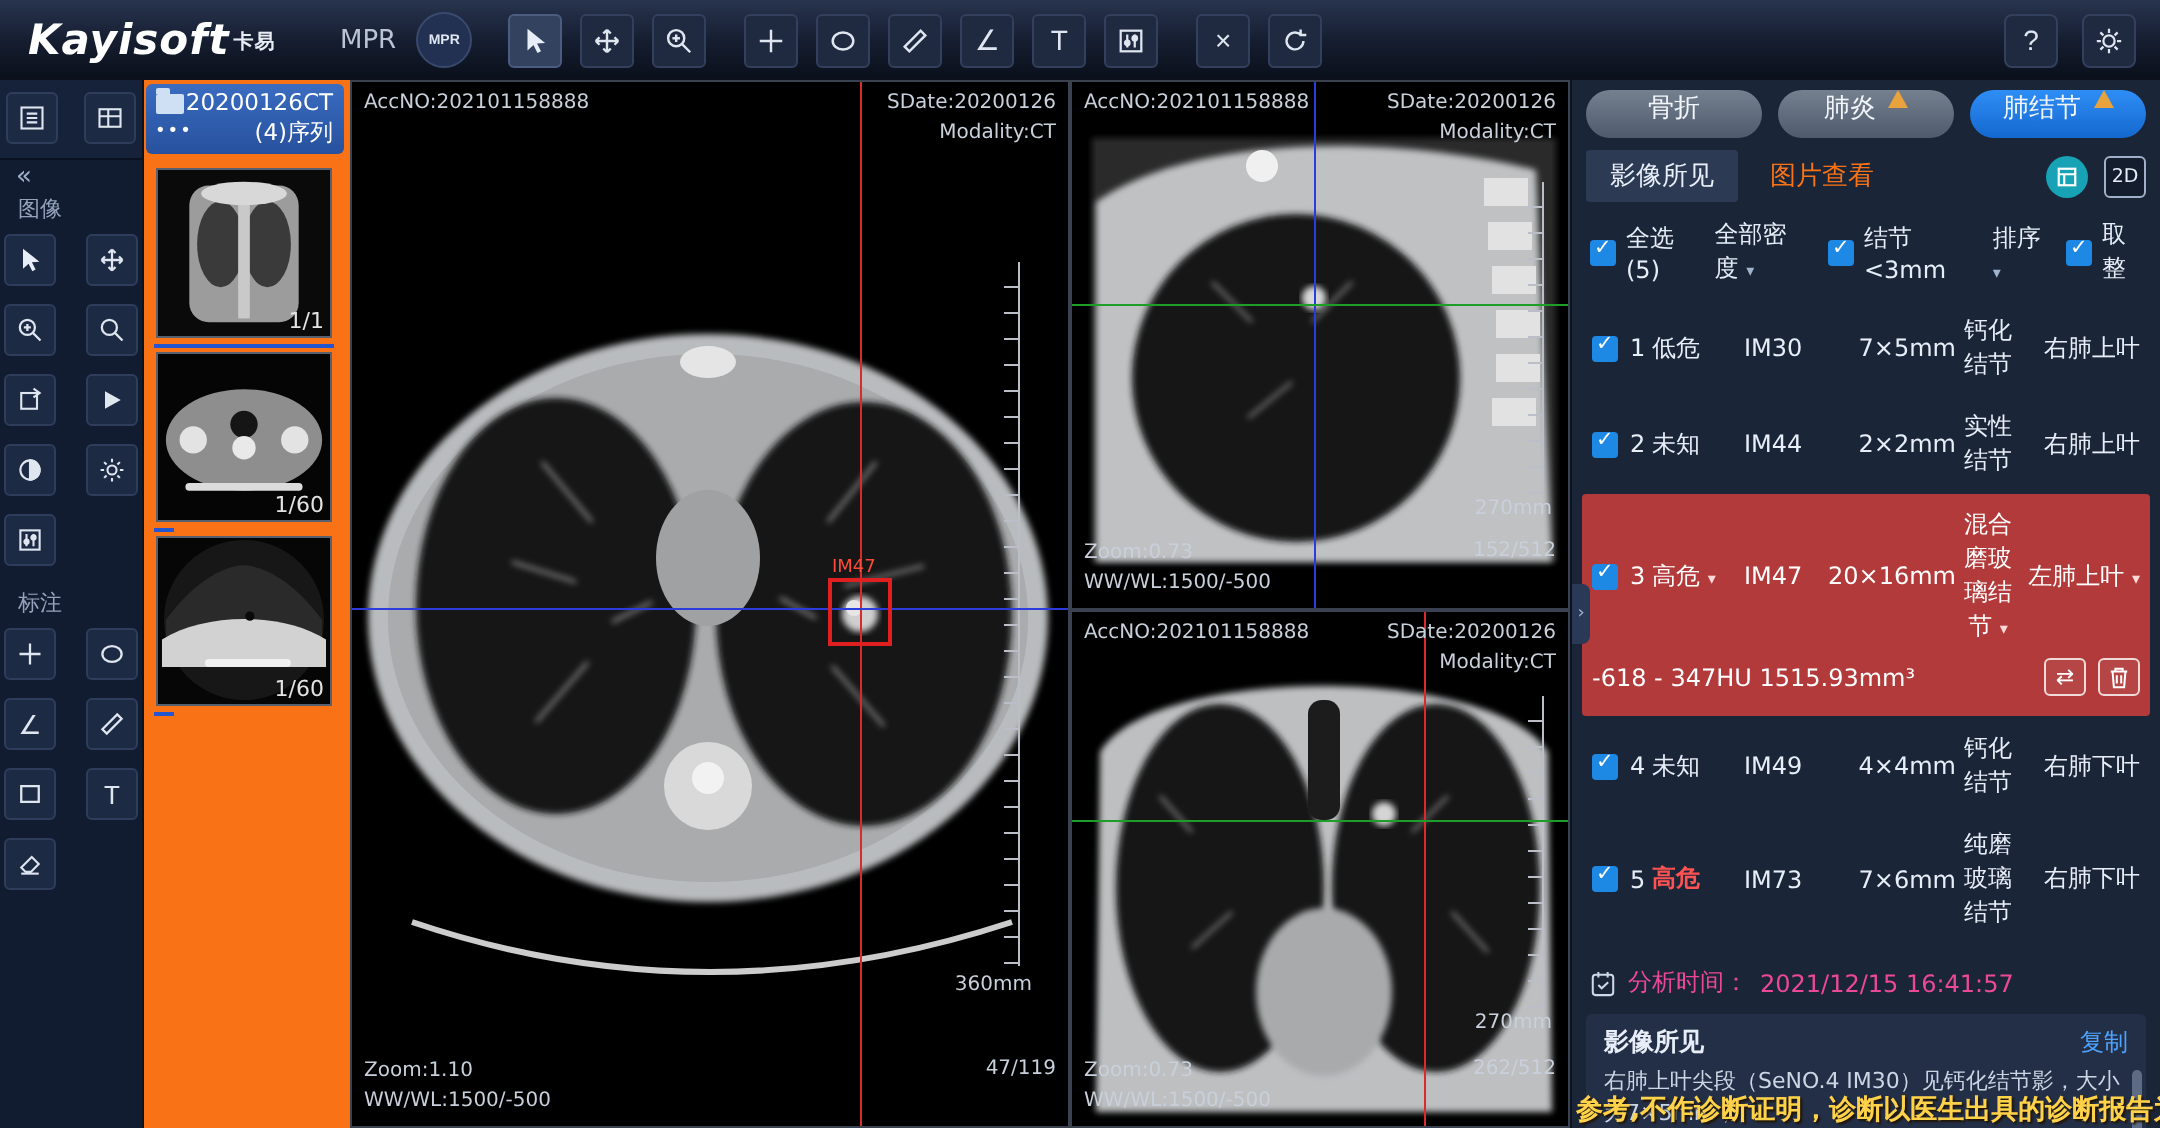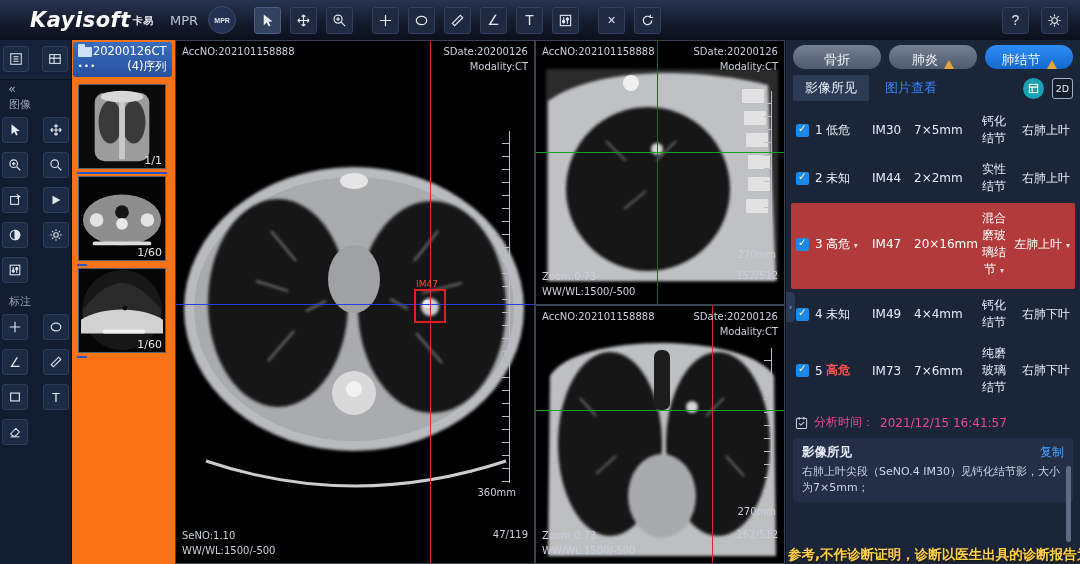--- a/index.html
+++ b/index.html
@@ -2,21 +2,21 @@
 <html><head>
 <meta charset="utf-8">
 <style>
   * { margin:0; padding:0; box-sizing:border-box; }
   html,body { width:1080px; height:564px; }
   body { background:#05070c; font-family:"DejaVu Sans","Liberation Sans",sans-serif; color:#dfe6f0; overflow:hidden; }
   .app { position:relative; width:1080px; height:564px; }
 
   
   .topbar { height:40px; display:flex; align-items:center; background:linear-gradient(180deg,#28344f 0%,#141c2e 55%,#0a0f1a 100%); }
-  .logo { width:168px; padding-left:30px; font-size:21px; font-weight:bold; font-style:italic; color:#fff; letter-spacing:.5px; white-space:nowrap; }
+  .logo { width:168px; padding-left:14px; font-size:21px; font-weight:bold; font-style:italic; color:#fff; letter-spacing:.5px; white-space:nowrap; }
   .logo .suffix { font-size:10px; font-style:normal; margin-left:2px; vertical-align:3px; color:#e8edf5; }
   .mpr-label { font-size:13px; color:#b9c4d6; margin:0 10px 0 2px; }
   .mpr-btn { width:28px; height:28px; border-radius:50%; background:#223052; border:1px solid #3a4a6e; color:#dfe6f0; font-size:7px; font-weight:bold; display:flex; align-items:center; justify-content:center; margin-right:18px; }
   .tbtn { width:27px; height:27px; background:#1f2a41; border:1px solid #32405e; border-radius:3px; display:flex; align-items:center; justify-content:center; margin-right:9px; color:#dfe6f0; font-size:14px; }
   .tbtn.active { background:#32425f; border-color:#4a5c80; }
   .tsep { width:10px; }
   .topspacer { flex:1; }
   .tbtn.round { border-radius:4px; margin-right:12px; }
   .icn { display:block; }
 
@@ -61,38 +61,38 @@
   .roi-lab { position:absolute; color:#ff4a3a; font-size:9px; z-index:6; }
   .axial { width:360px; }
   .midcol { width:250px; display:flex; flex-direction:column; }
   .sag { height:265px; } .cor { flex:1; }
 
   
   .rightpanel { flex:1; background:#1a2538; position:relative; display:flex; flex-direction:column; padding:5px 7px 0; gap:5px; border-left:1px solid #0a1220; }
   .phandle { position:absolute; left:0; top:48%; width:9px; height:30px; background:#2a3955; border-radius:0 4px 4px 0; display:flex; align-items:center; justify-content:center; font-size:9px; color:#9fb3cf; z-index:9; }
   .ptabs { display:flex; gap:8px; }
   .pill { flex:1; height:24px; border-radius:12px; background:linear-gradient(180deg,#76markdown839,#51607); } 
-  .pill { background:linear-gradient(180deg,#75808f,#4e5b6d); display:flex; align-items:flex-end; justify-content:center; font-size:13px; color:#f2f5f9; gap:6px; }
+  .pill { background:linear-gradient(180deg,#75808f,#4e5b6d); display:flex; align-items:flex-start; justify-content:center; font-size:13px; color:#f2f5f9; gap:6px; }
   .pill.active { background:linear-gradient(180deg,#2e8ef5,#1468cf); }
   .warn { width:0; height:0; border-left:5px solid transparent; border-right:5px solid transparent; border-bottom:9px solid #e8a33d; }
   .subtabs { display:flex; align-items:center; gap:16px; padding-top:1px; }
-  .subtab { font-size:13px; color:#3b82f6; padding:4px 0; }
+  .subtab { font-size:13px; color:#f97316; padding:4px 0; }
   .subtab.active { background:#2c3a54; padding:4px 12px; border-radius:2px; color:#eaf0fa; }
   .subicons { margin-left:auto; display:flex; gap:8px; align-items:center; }
   .cicon { width:21px; height:21px; border-radius:50%; background:#17a2b5; display:flex; align-items:center; justify-content:center; }
   .dicon { width:21px; height:21px; border:1px solid #9fb0c8; border-radius:3px; display:flex; align-items:center; justify-content:center; font-size:9.5px; color:#e6edf7; background:#141d2e; }
   .filters { display:flex; align-items:center; gap:5px; font-size:12px; padding:3px 2px 2px; color:#e6edf7; }
   .filters .gap { flex:1; }
   .cb { width:13px; height:13px; background:#1e88e5; border-radius:2px; position:relative; flex:none; }
   .cb::after { content:"✓"; position:absolute; left:2px; top:-2px; font-size:10.5px; color:#fff; }
   .caret { font-size:8px; color:#9fb3cf; }
   .nlist { display:flex; flex-direction:column; }
   .nrow { display:grid; grid-template-columns:30px 46px 42px 64px 1fr 60px; align-items:center; font-size:12px; padding:7px 3px; color:#e8eef8; }
   .nrow .c1 { display:flex; align-items:center; gap:6px; }
-  .nrow .size { text-align:left; } .nrow .typ { text-align:center; } .nrow .loc { text-align:right; }
+  .nrow .size { text-align:right; } .nrow .typ { text-align:center; } .nrow .loc { text-align:right; }
   .risk-red { color:#ff5252; font-weight:bold; }
   .redblock { background:#b23a3a; border-radius:2px; margin:1px -2px; padding:2px 5px 6px; color:#fff; }
   .redblock .nrow { padding:5px 0; color:#fff; }
   .hu-row { display:flex; align-items:center; font-size:12px; padding:2px 0 4px; }
   .hu-row .sp { flex:1; }
   .iconbtn { width:21px; height:19px; border:1px solid #f0d9d9; border-radius:3px; display:flex; align-items:center; justify-content:center; font-size:11px; color:#fff; margin-left:6px; background:rgba(255,255,255,.06); }
   .feat-row { display:flex; align-items:center; gap:5px; font-size:11px; }
   .tag { border:1px solid #eecaca; border-radius:2px; font-size:10px; padding:0 4px 1px; color:#fdf0f0; }
   .analysis { display:flex; align-items:center; gap:6px; font-size:12px; color:#ec4899; padding:6px 2px 2px; }
   .card { background:#232f47; border-radius:3px; padding:6px 9px; position:relative; }
@@ -375,21 +375,21 @@
       <div class="roi" style="left:238px;top:248px;width:32px;height:34px;"></div>
       <div class="roi-lab" style="left:240px;top:238px;">IM47</div>
       <div class="ruler" style="right:24px;top:90px;height:352px;"></div>
       <div class="scale" style="right:18px;top:446px;">360mm</div>
       <div class="lbl tl">AccNO:202101158888</div>
       <div class="lbl tr">
           <div>SDate:20200126</div>
           <div>Modality:CT</div>
         </div>
       <div class="lbl bl">
-          <div>SeNO:1.10</div>
+          <div>Zoom:1.10</div>
           <div>WW/WL:1500/-500</div>
         </div>
       <div class="lbl br">47/119</div>
     </div>
 
     <div class="midcol">
       <div class="vp sag">
         <svg class="ct" width="250" height="265" viewBox="0 0 250 265" style="left:0;top:0;">
           <defs>
               <filter id="b2">
@@ -489,20 +489,34 @@
                 <rect x="1.5" y="1.5" width="9" height="9"></rect>
                 <path d="M1.5 4.5h9M4.5 4.5v6"></path>
               </svg>
             </span>
           <span class="dicon">
               <span>2D</span>
             </span>
         </span>
       </div>
 
+      <div class="filters">
+        <span class="cb"></span>
+        <span>全选(5)</span>
+        <span class="gap"></span>
+        <span><span>全部密度</span> <span class="caret">▾</span></span>
+        <span class="gap"></span>
+        <span class="cb"></span>
+        <span>结节&lt;3mm</span>
+        <span class="gap"></span>
+        <span><span>排序</span> <span class="caret">▾</span></span>
+        <span class="gap"></span>
+        <span class="cb"></span>
+        <span>取整</span>
+      </div>
 
       <div class="nlist">
         <div class="nrow">
           <span class="c1">
               <span class="cb"></span>
               <span>1</span>
             </span>
           <span>低危</span>
           <span>IM30</span>
           <span class="size">7×5mm</span>
@@ -526,20 +540,32 @@
             <span class="c1">
                 <span class="cb"></span>
                 <span>3</span>
               </span>
             <span><span>高危</span> <span class="caret" style="color:#ffd9d9;">▾</span></span>
             <span>IM47</span>
             <span class="size">20×16mm</span>
             <span class="typ"><span>混合磨玻璃结节</span> <span class="caret" style="color:#ffd9d9;">▾</span></span>
             <span class="loc"><span>左肺上叶</span> <span class="caret" style="color:#ffd9d9;">▾</span></span>
           </div>
+          <div class="hu-row">
+            <span>-618 - 347HU 1515.93mm³</span>
+            <span class="sp"></span>
+            <span class="iconbtn">
+                <span>⇄</span>
+              </span>
+            <span class="iconbtn">
+                <svg width="11" height="12" viewBox="0 0 12 13" stroke="#fff" stroke-width="1.1" fill="none">
+                  <path d="M1.5 3h9M4 3V1.5h4V3M2.5 3l.7 8.5h5.6L9.5 3M4.8 5v4.5M7.2 5v4.5"></path>
+                </svg>
+              </span>
+          </div>
         </div>
 
         <div class="nrow">
           <span class="c1">
               <span class="cb"></span>
               <span>4</span>
             </span>
           <span>未知</span>
           <span>IM49</span>
           <span class="size">4×4mm</span>

